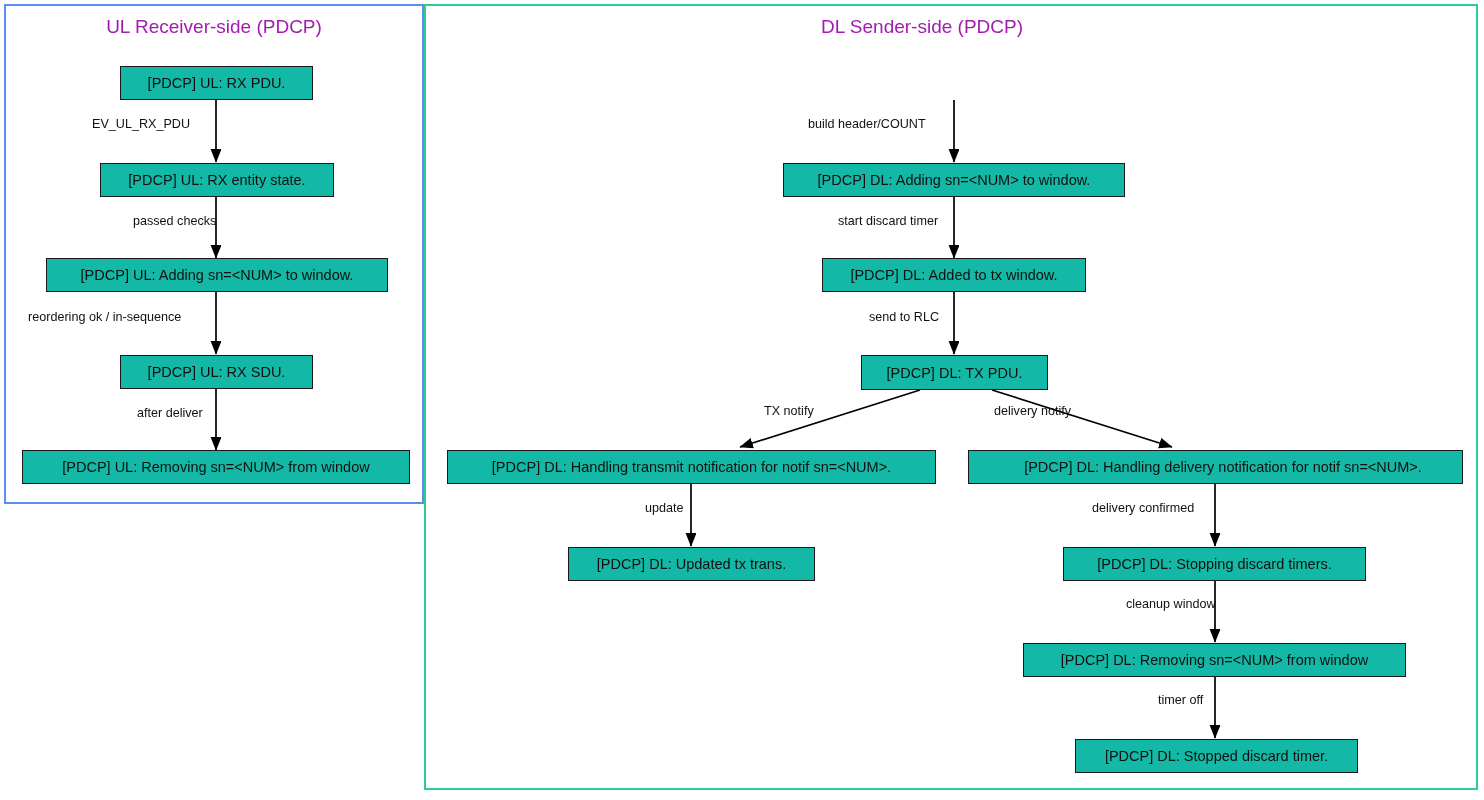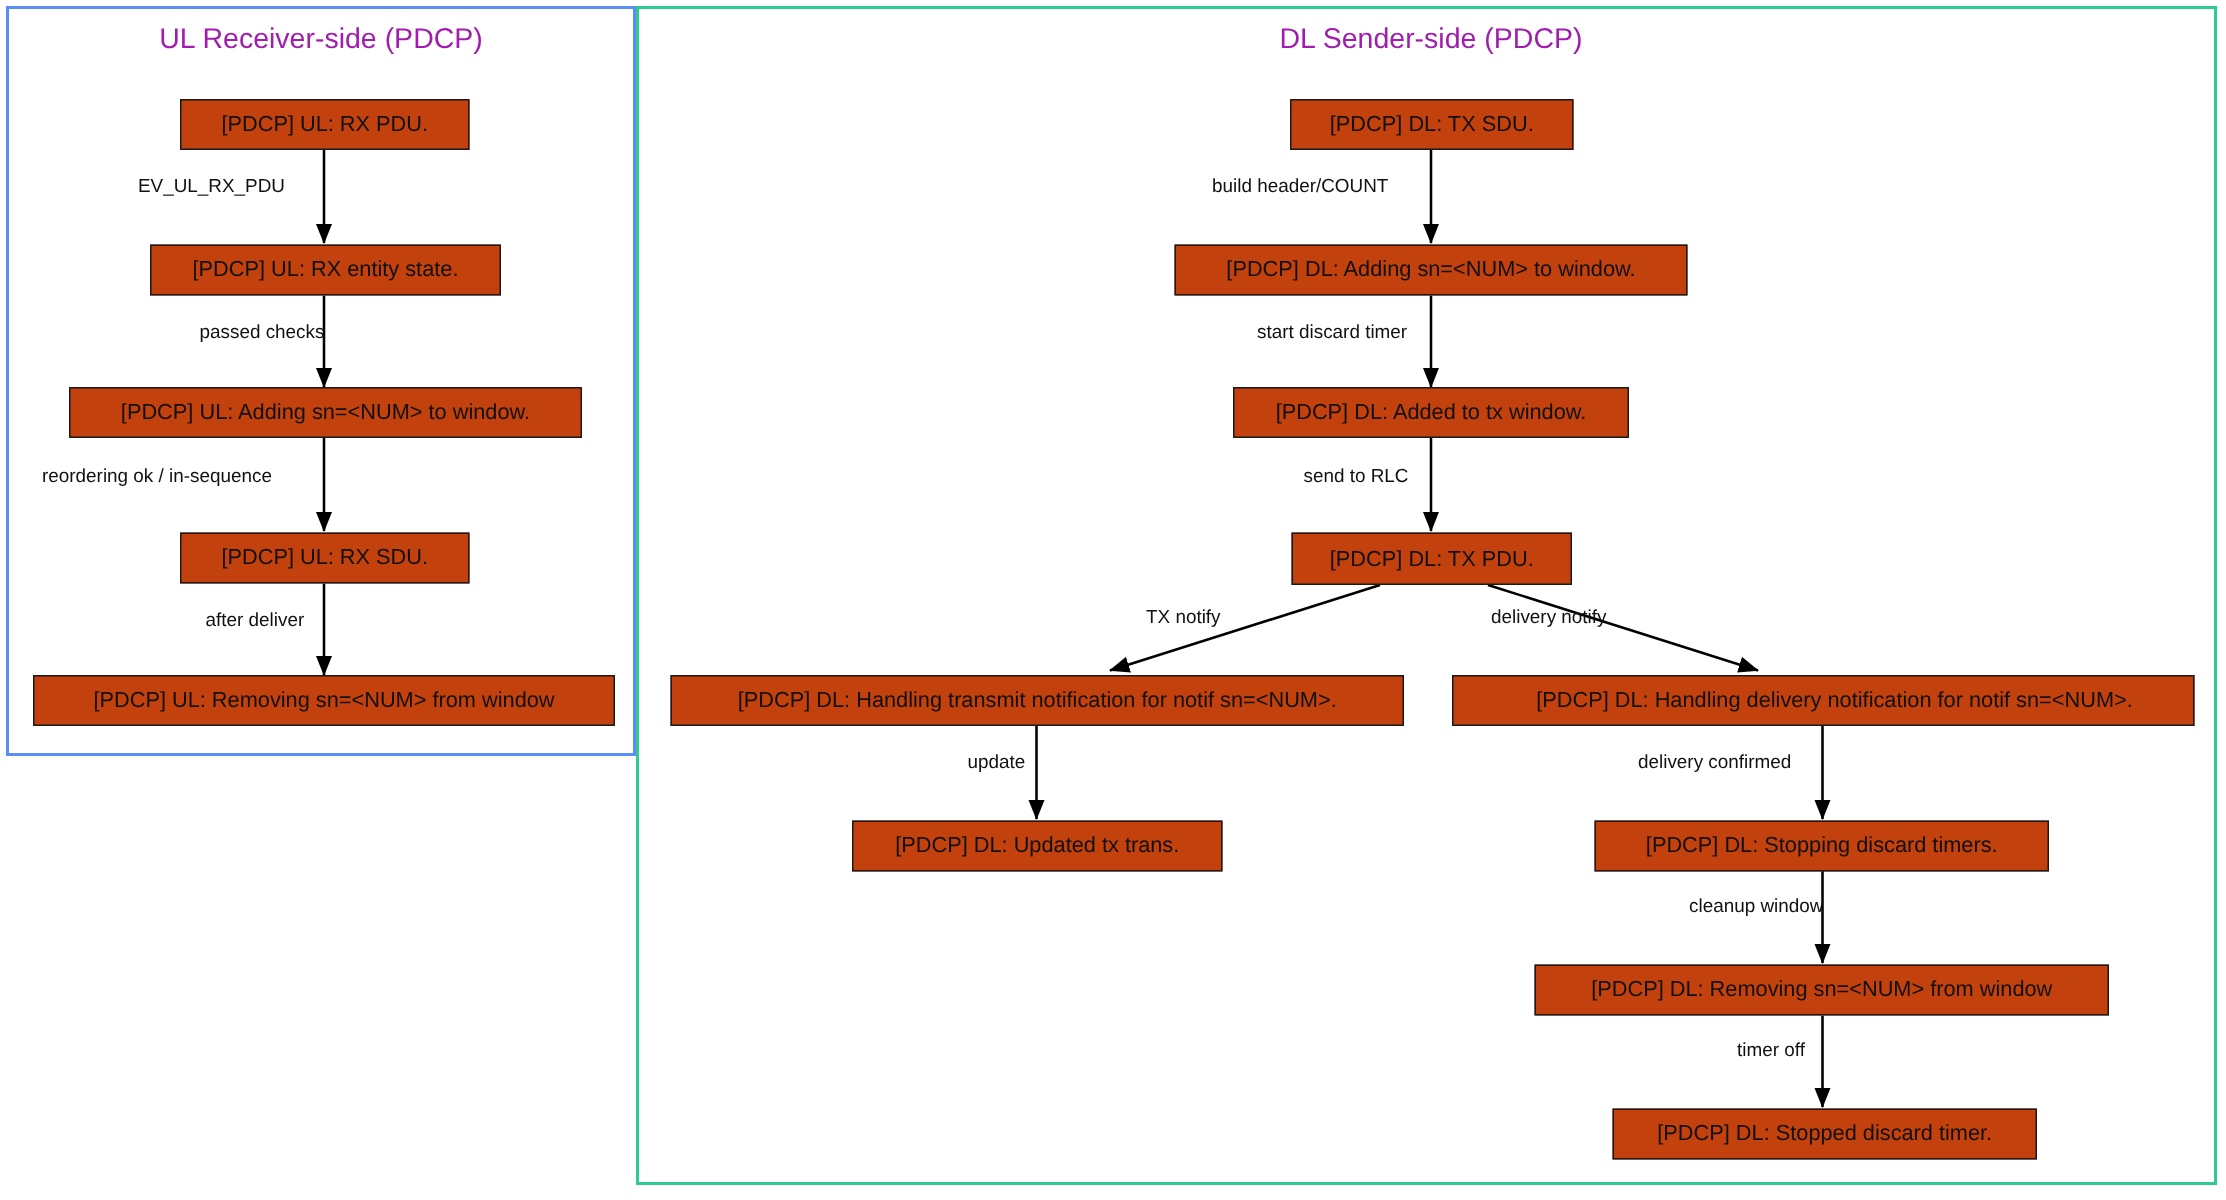--- a/index.html
+++ b/index.html
@@ -25,21 +25,21 @@
     text-align: center;
     font-size: 19px;
     color: #a21caf;
     white-space: nowrap;
     font-family: "Liberation Sans", sans-serif;
   }
   .node {
     position: absolute;
     box-sizing: border-box;
     border: 1.6px solid #1a1a1a;
-    background: #c2410c;
+    background: #14b8a6;
     display: flex;
     align-items: center;
     justify-content: center;
     font-size: 14.5px;
     color: #111111;
     white-space: nowrap;
     font-family: "Liberation Sans", sans-serif;
     z-index: 3;
   }
   .edge-label {
@@ -63,21 +63,21 @@
 </style>
 </head>
 <body>
 
 <div id="canvas">
 
   <div class="panel" style="left:4px; top:4px; width:420px; height:500px; border:2.5px solid #5b8ef5;"></div>
   <div class="panel" style="left:424px; top:4px; width:1054px; height:786px; border:2.5px solid #2ecc8f;"></div>
 
   <div class="panel-title" style="left:64px; top:16px; width:300px;">UL Receiver-side (PDCP)</div>
-  <div class="panel-title" style="left:755px; top:16px; width:300px;text-align:right;">DL Sender-side (PDCP)</div>
+  <div class="panel-title" style="left:772px; top:16px; width:300px;">DL Sender-side (PDCP)</div>
 
   <svg class="edges" viewBox="0 0 1484 800">
     <defs>
       <marker id="arrow" markerWidth="9" markerHeight="9" refX="7.6" refY="3.2" orient="auto" markerUnits="strokeWidth">
         <path d="M0,0 L8,3.2 L0,6.4 z" fill="#000000"></path>
       </marker>
     </defs>
     <g stroke="#000000" stroke-width="1.7" fill="none" marker-end="url(#arrow)">
 
       <line x1="216" y1="100" x2="216" y2="162"></line>
@@ -99,21 +99,20 @@
       <line x1="1215" y1="677" x2="1215" y2="738"></line>
     </g>
   </svg>
 
   <div class="node" style="left:120px; top:66px; width:193px; height:34px;">[PDCP] UL: RX PDU.</div>
   <div class="node" style="left:100px; top:163px; width:234px; height:34px;">[PDCP] UL: RX entity state.</div>
   <div class="node" style="left:46px; top:258px; width:342px; height:34px;">[PDCP] UL: Adding sn=&lt;NUM&gt; to window.</div>
   <div class="node" style="left:120px; top:355px; width:193px; height:34px;">[PDCP] UL: RX SDU.</div>
   <div class="node" style="left:22px; top:450px; width:388px; height:34px;">[PDCP] UL: Removing sn=&lt;NUM&gt; from window</div>
 
-  <div class="node" style="left:860px; top:66px; width:189px; height:34px;">[PDCP] DL: TX SDU.</div>
   <div class="node" style="left:783px; top:163px; width:342px; height:34px;">[PDCP] DL: Adding sn=&lt;NUM&gt; to window.</div>
   <div class="node" style="left:822px; top:258px; width:264px; height:34px;">[PDCP] DL: Added to tx window.</div>
   <div class="node" style="left:861px; top:355px; width:187px; height:35px;">[PDCP] DL: TX PDU.</div>
   <div class="node" style="left:447px; top:450px; width:489px; height:34px;">[PDCP] DL: Handling transmit notification for notif sn=&lt;NUM&gt;.</div>
   <div class="node" style="left:568px; top:547px; width:247px; height:34px;">[PDCP] DL: Updated tx trans.</div>
   <div class="node" style="left:968px; top:450px; width:495px; height:34px;padding-left:15px;">[PDCP] DL: Handling delivery notification for notif sn=&lt;NUM&gt;.</div>
   <div class="node" style="left:1063px; top:547px; width:303px; height:34px;">[PDCP] DL: Stopping discard timers.</div>
   <div class="node" style="left:1075px; top:739px; width:283px; height:34px;">[PDCP] DL: Stopped discard timer.</div>
   <div class="node" style="left:1023px; top:643px; width:383px; height:34px;">[PDCP] DL: Removing sn=&lt;NUM&gt; from window</div>
 

